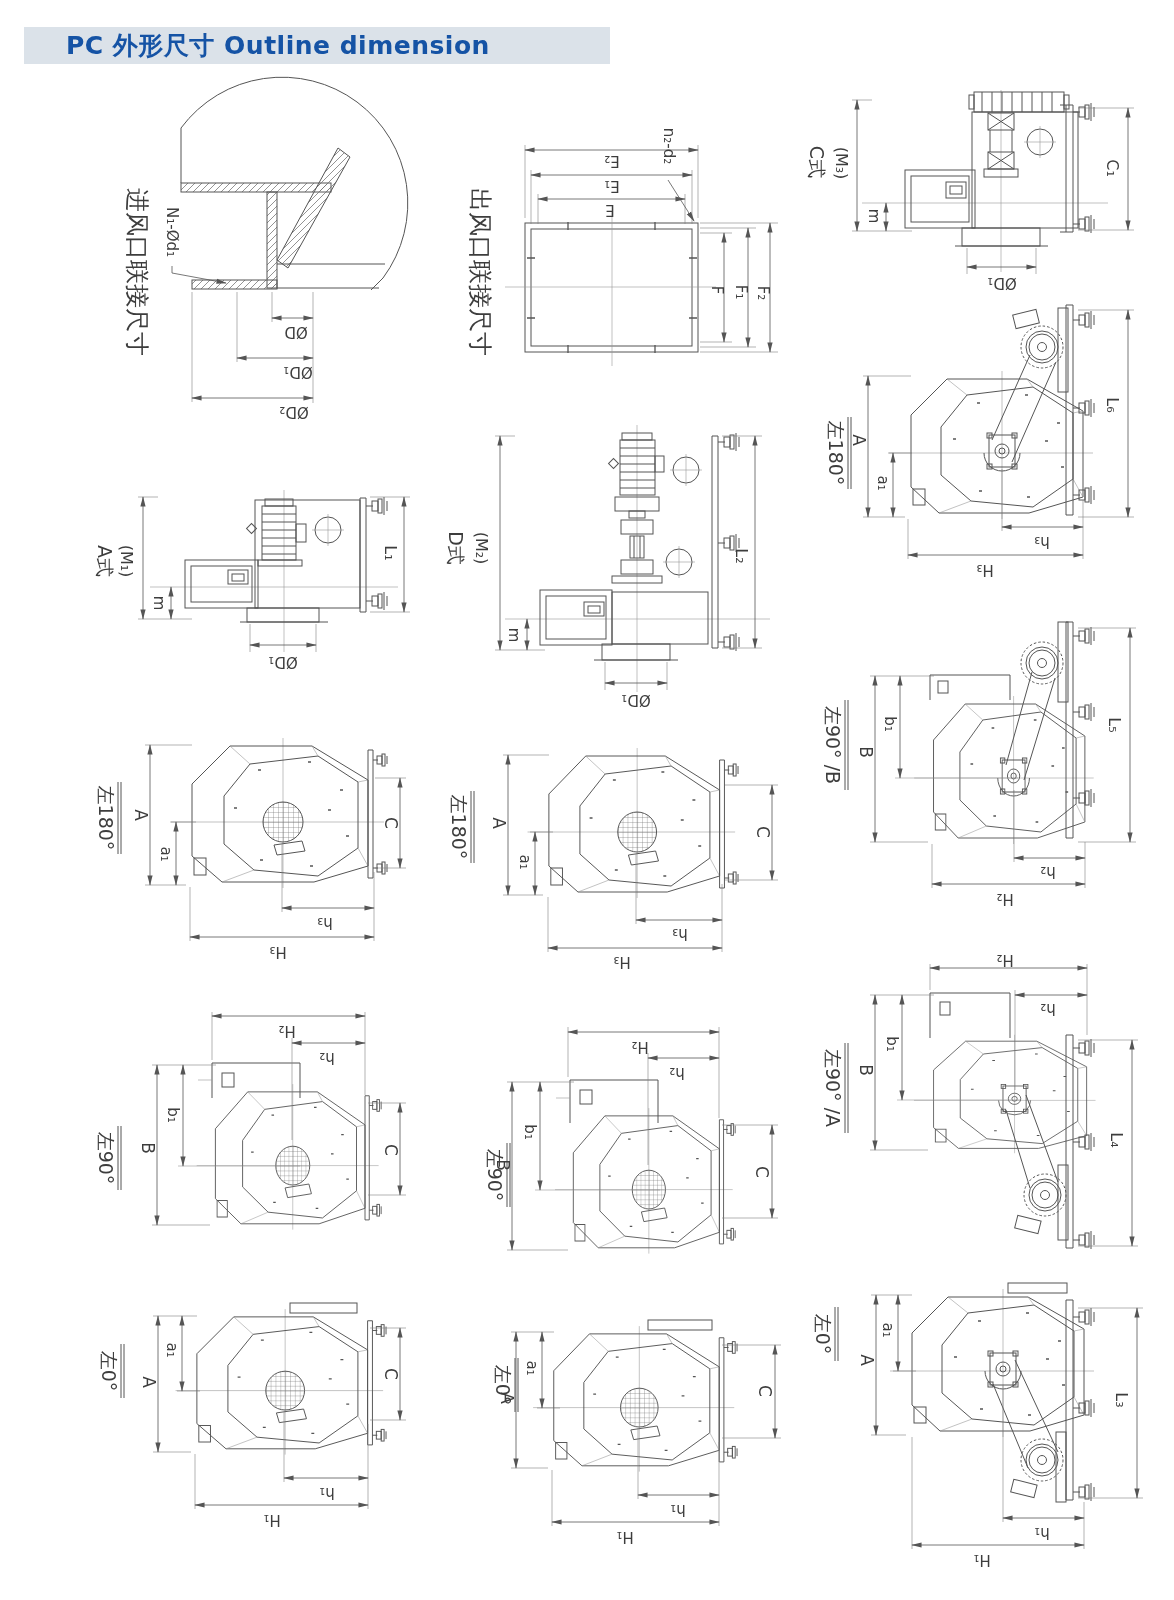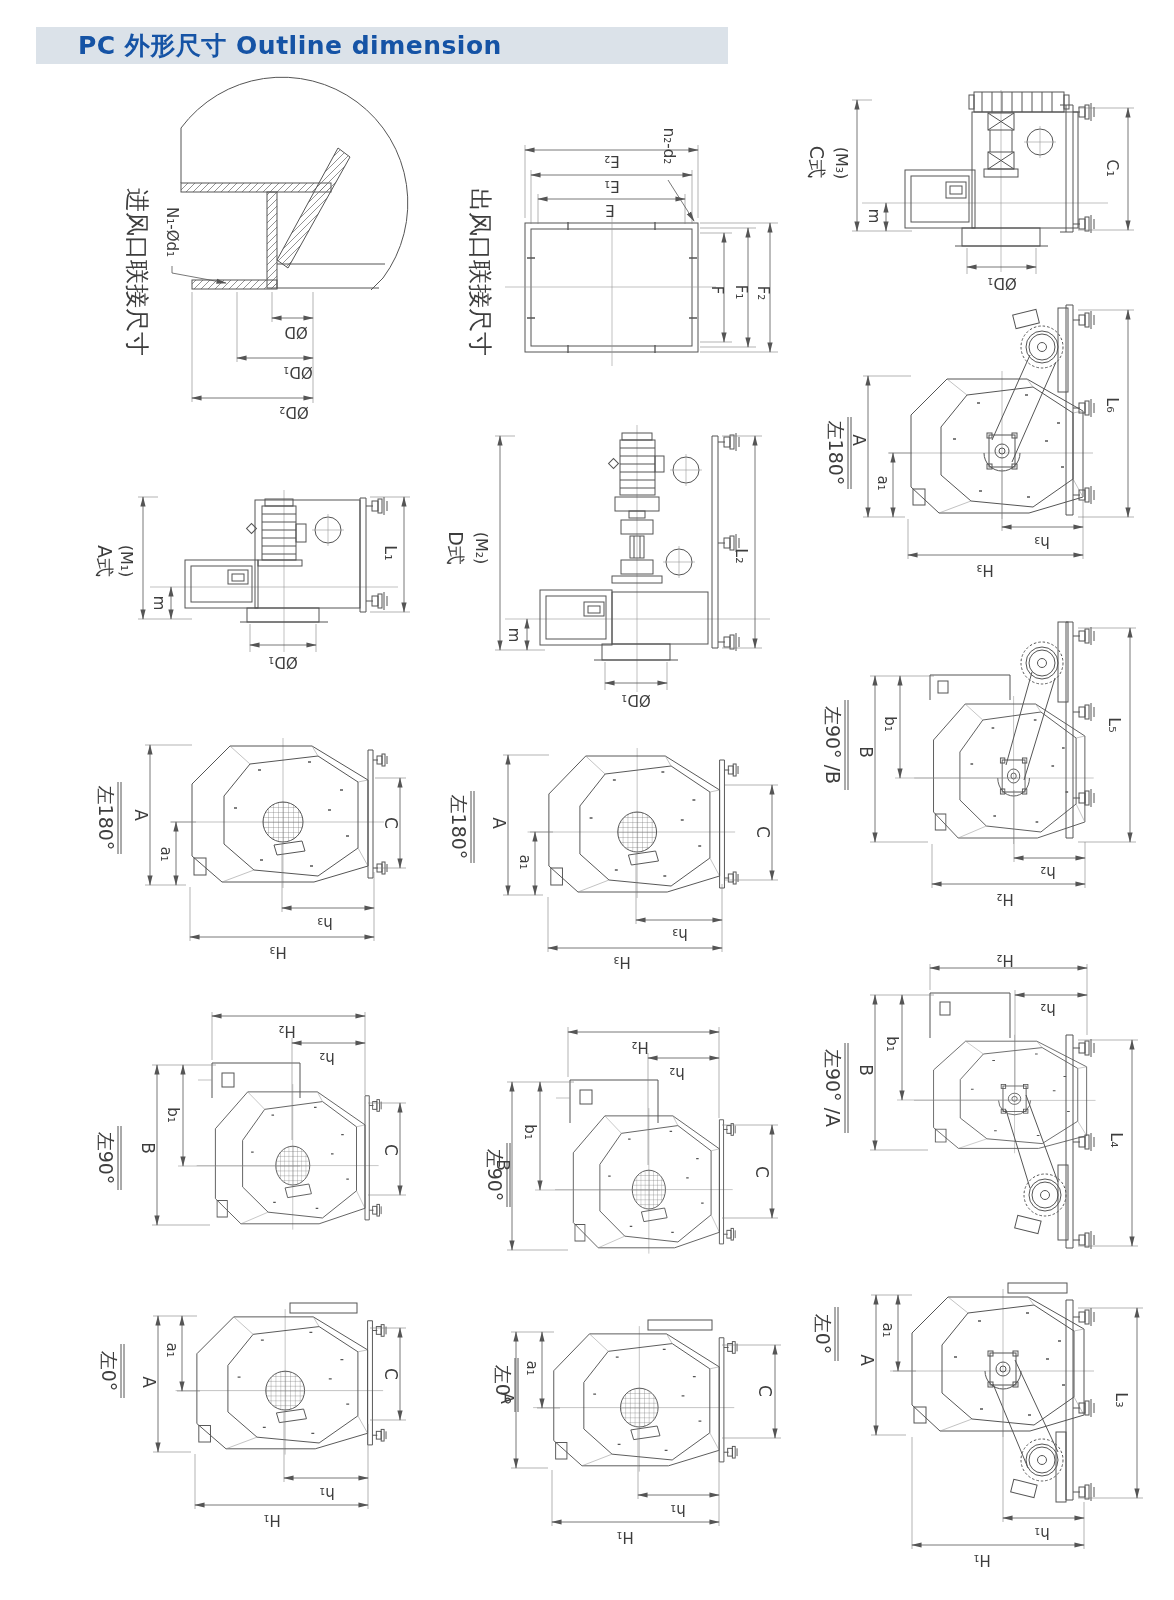--- a/index.html
+++ b/index.html
@@ -1,17 +1,17 @@
 <!DOCTYPE html>
 <html><head>
 <meta charset="utf-8">
 <style>
   html,body{margin:0;padding:0;background:#fff;}
   body{width:1174px;height:1600px;position:relative;font-family:"DejaVu Sans",sans-serif;}
-  .hdr-bar{position:absolute;left:36px;top:27px;width:692px;height:37px;background:#dbe2e9;display:flex;align-items:center;}
+  .hdr-bar{position:absolute;left:24px;top:27px;width:586px;height:37px;background:#dbe2e9;display:flex;align-items:center;}
   .hdr-bar span{margin-left:42px;font-size:25px;font-weight:bold;color:#1553a5;letter-spacing:.5px;}
   svg{position:absolute;left:0;top:0;}
   .st{stroke:#555;fill:none;stroke-width:1;}
   .cl{stroke:#999;stroke-width:.6;fill:none;}
   .dim{stroke:#555;stroke-width:.8;fill:none;}
   .ext{stroke:#808080;stroke-width:.6;fill:none;}
   .dash{stroke-dasharray:2.5 2;}
   .dots{stroke:#555;stroke-width:1.3;fill:none;}
   text{fill:#3d3d3d;}.t15{font-size:15px;}.t16{font-size:16px;}.t17{font-size:17px;}
   .t19{font-size:19px;}.t24{font-size:24px;}

